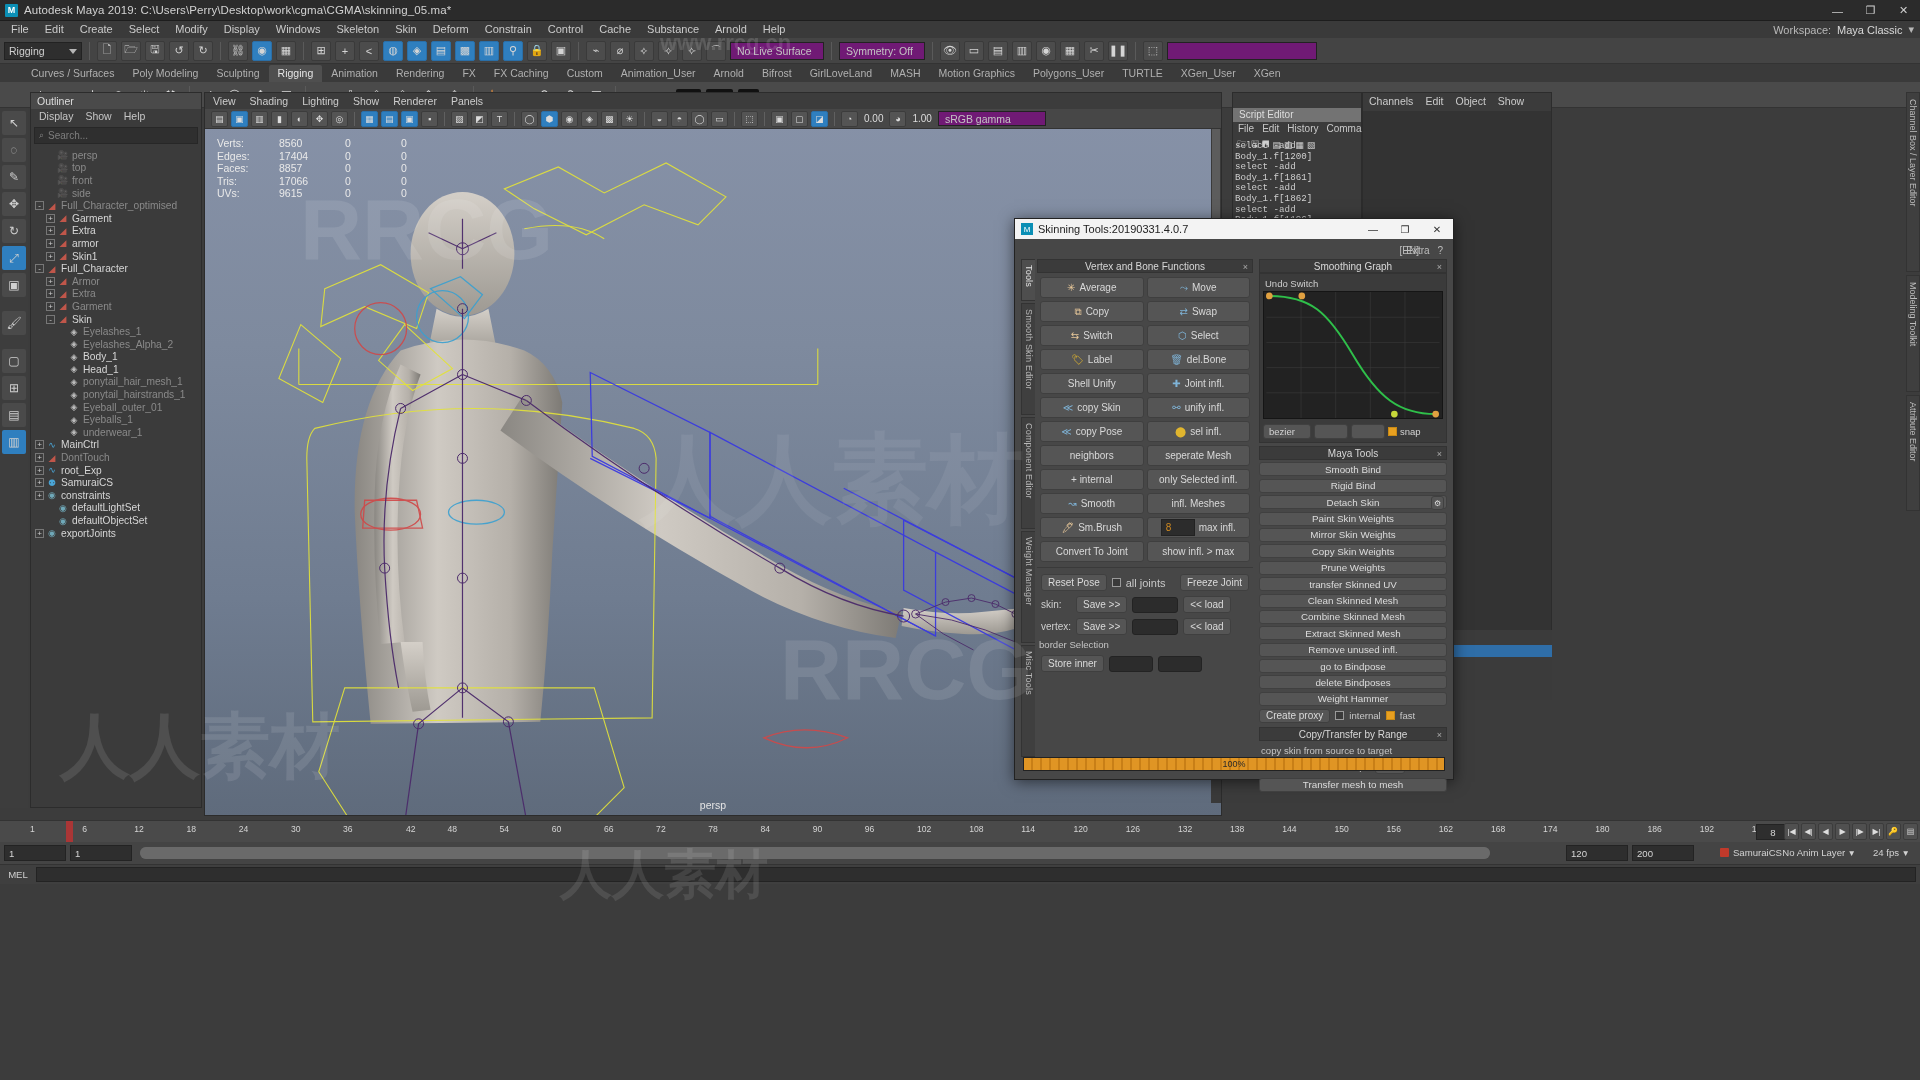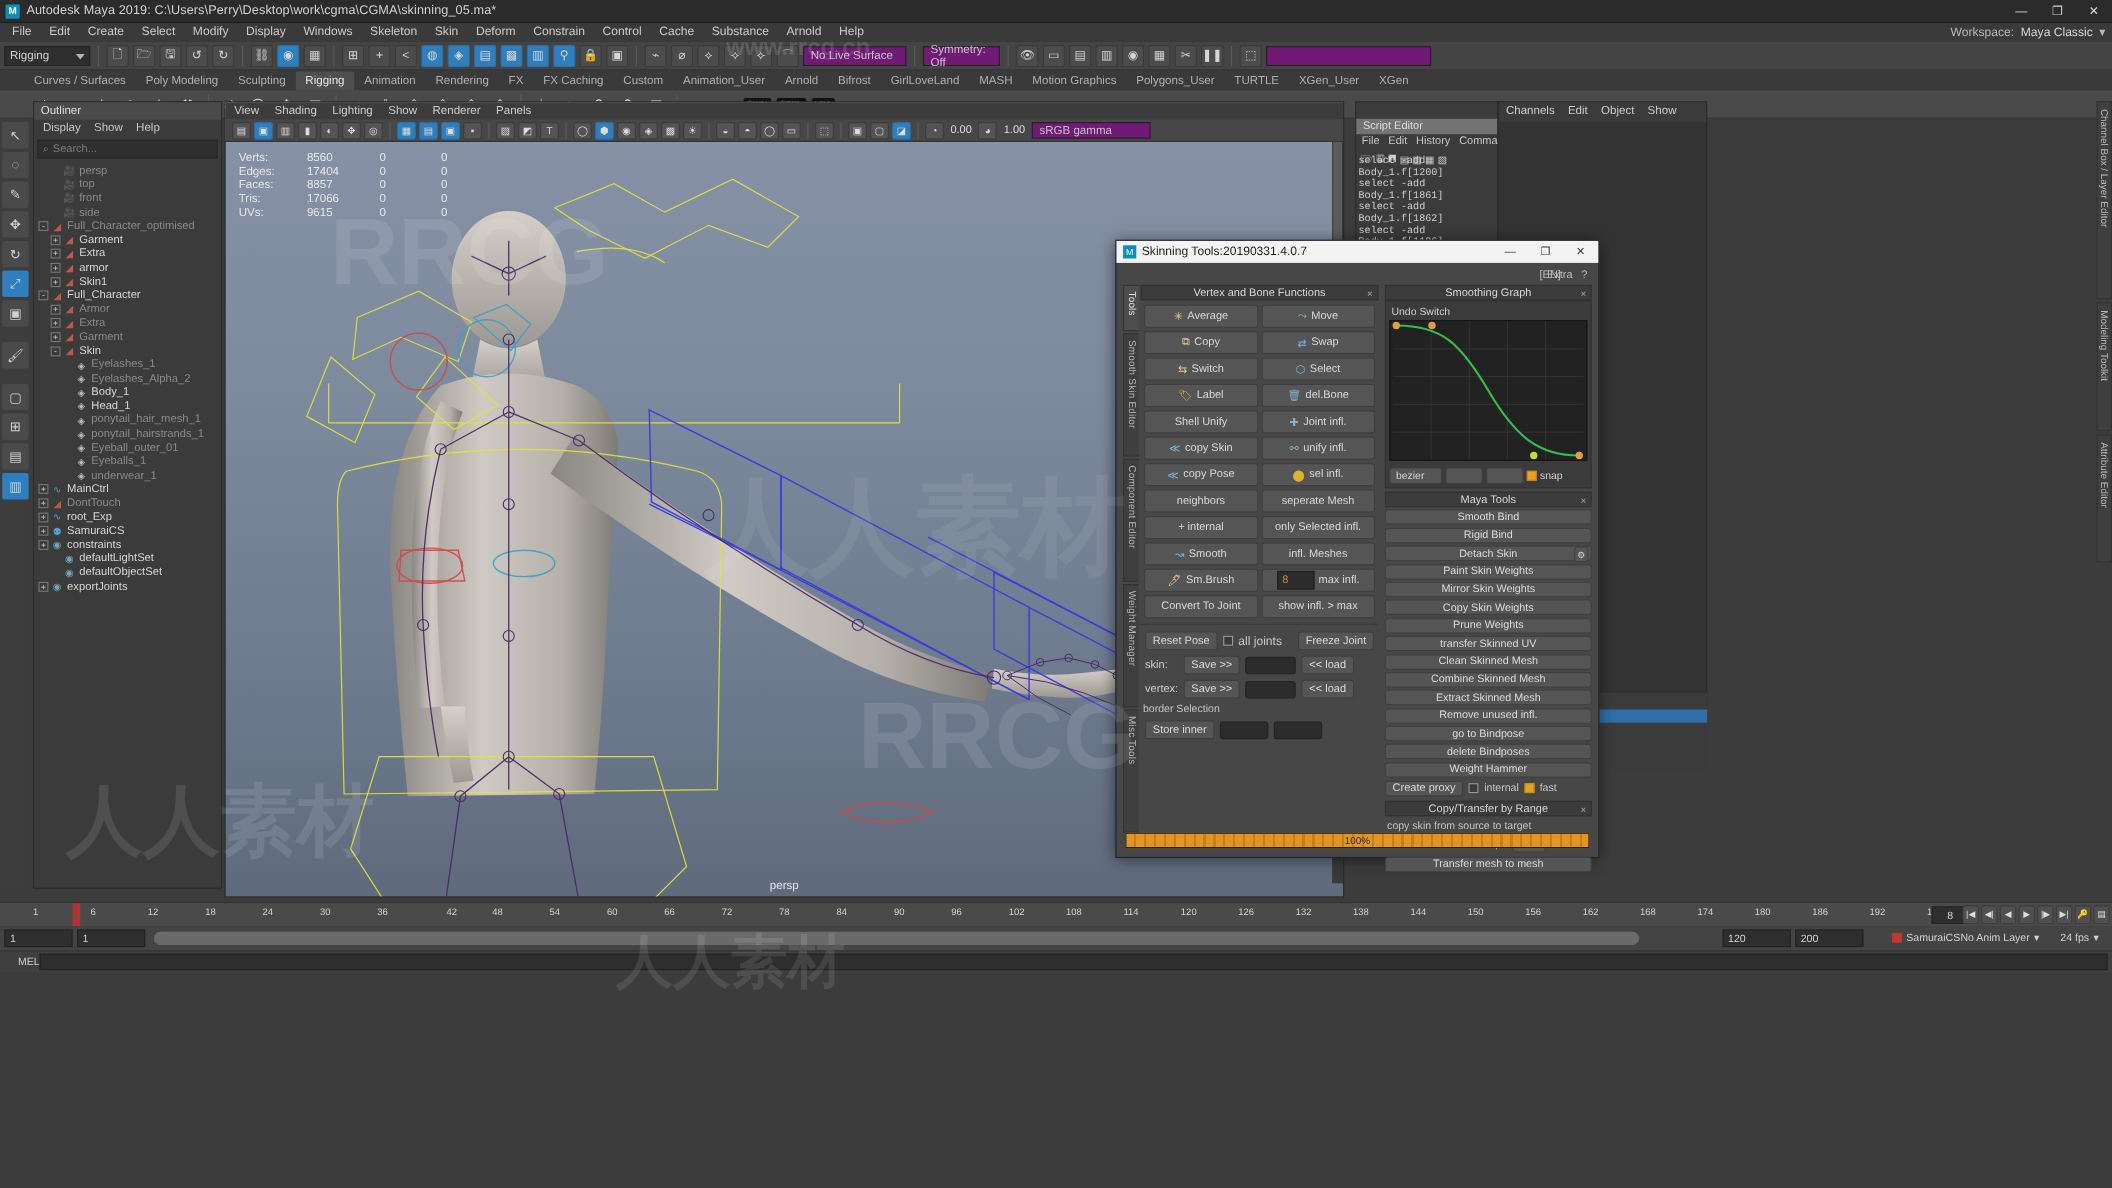--- a/index.html
+++ b/index.html
@@ -219,21 +219,21 @@
   .rfield { height:16px;background:#2e2e2e;border:1px solid #232323;color:#d5d5d5;font-size:9.6px;
     display:flex;align-items:center;padding-left:4px;position:absolute;top:3px;}
   #rangetrack { position:absolute; left:140px; right:430px; top:5px; height:12px; background:#5a5a5a;
     border-radius:6px; }
   #rangetrack .rt-in { position:absolute; left:0; right:0; top:0; bottom:0; background:#6a6a6a;
     border-radius:6px;}
 
   
   #cmdbar { position:absolute; left:0; top:864px; width:1920px; height:20px; background:#3f3f3f;
     border-top:1px solid #333; display:flex; align-items:center;}
-  #cmdbar .mel { width:36px; font-size:9.6px; color:#cfcfcf; text-align:right;}
+  #cmdbar .mel { width:36px; font-size:9.6px; color:#cfcfcf; text-align:center;}
   #cmdline { flex:1; height:15px; background:#2e2e2e; border:1px solid #232323; margin-right:4px;}
   .statchip { display:flex; align-items:center; gap:4px; font-size:9.6px; color:#d2d2d2;
     padding:0 8px; height:20px;}
   .redico { width:9px;height:9px;background:#c03a2b;border-radius:1px;}
 
   
   .wm { position:absolute; color:rgba(255,255,255,.13); font-weight:bold; pointer-events:none;
     user-select:none; white-space:nowrap;margin-top:16px;}
   .wm2 { position:absolute; color:rgba(255,255,255,.1); font-weight:bold; pointer-events:none;}
 
@@ -307,21 +307,21 @@
   <div class="tbtn">▣</div>
   <div class="tsep"></div>
   <div class="tbtn">⌁</div>
   <div class="tbtn">⌀</div>
   <div class="tbtn">⟡</div>
   <div class="tbtn">⟢</div>
   <div class="tbtn">⟣</div>
   <div class="tbtn">⌒</div>
   <div class="tfield" style="width:94px">No Live Surface</div>
   <div class="tsep"></div>
-  <div class="tfield" style="width:70px">Symmetry: Off</div>
+  <div class="tfield" style="width:86px">Symmetry: Off</div>
   <div class="tsep"></div>
   <div class="tbtn">👁</div>
   <div class="tbtn">▭</div>
   <div class="tbtn">▤</div>
   <div class="tbtn">▥</div>
   <div class="tbtn">◉</div>
   <div class="tbtn">▦</div>
   <div class="tbtn">✂</div>
   <div class="tbtn">❚❚</div>
   <div class="tsep"></div>

